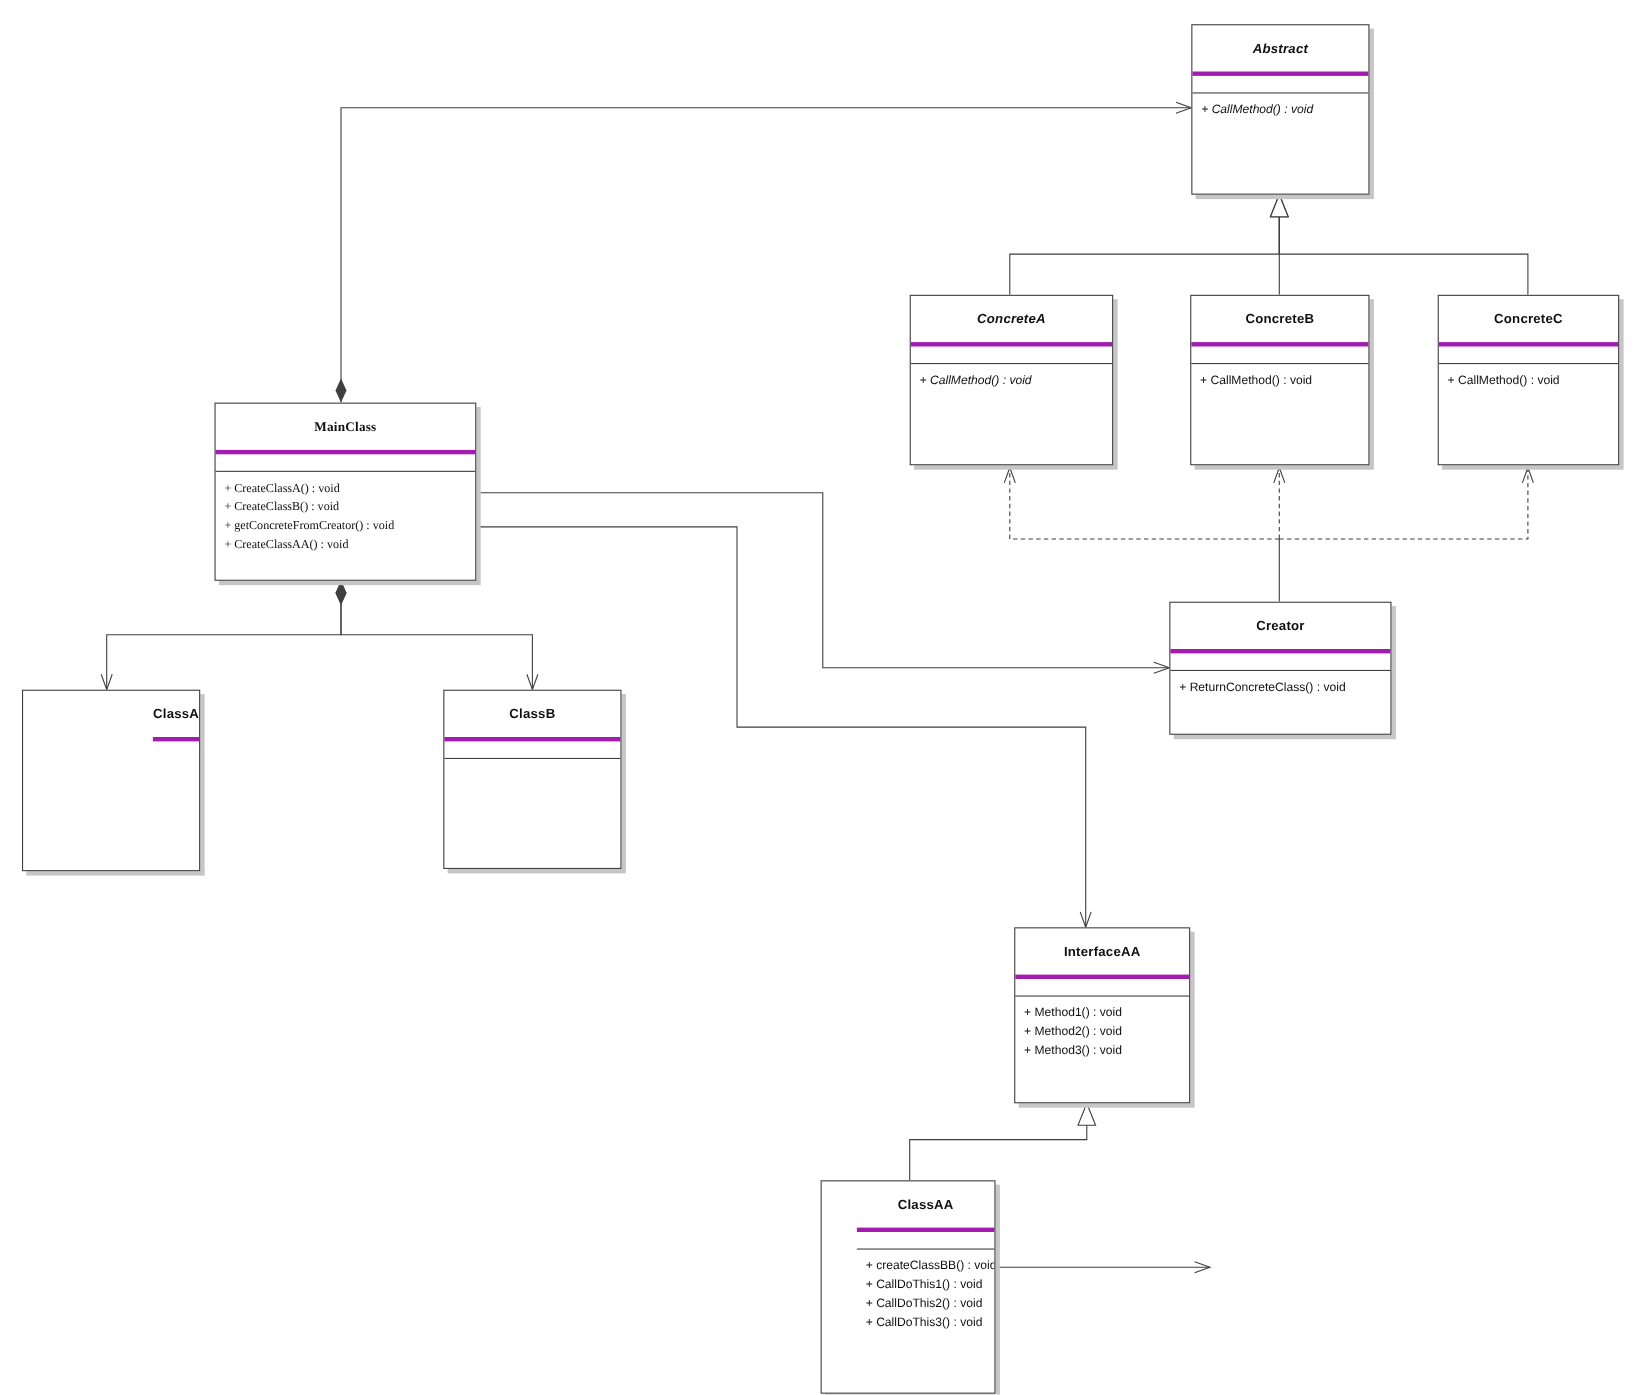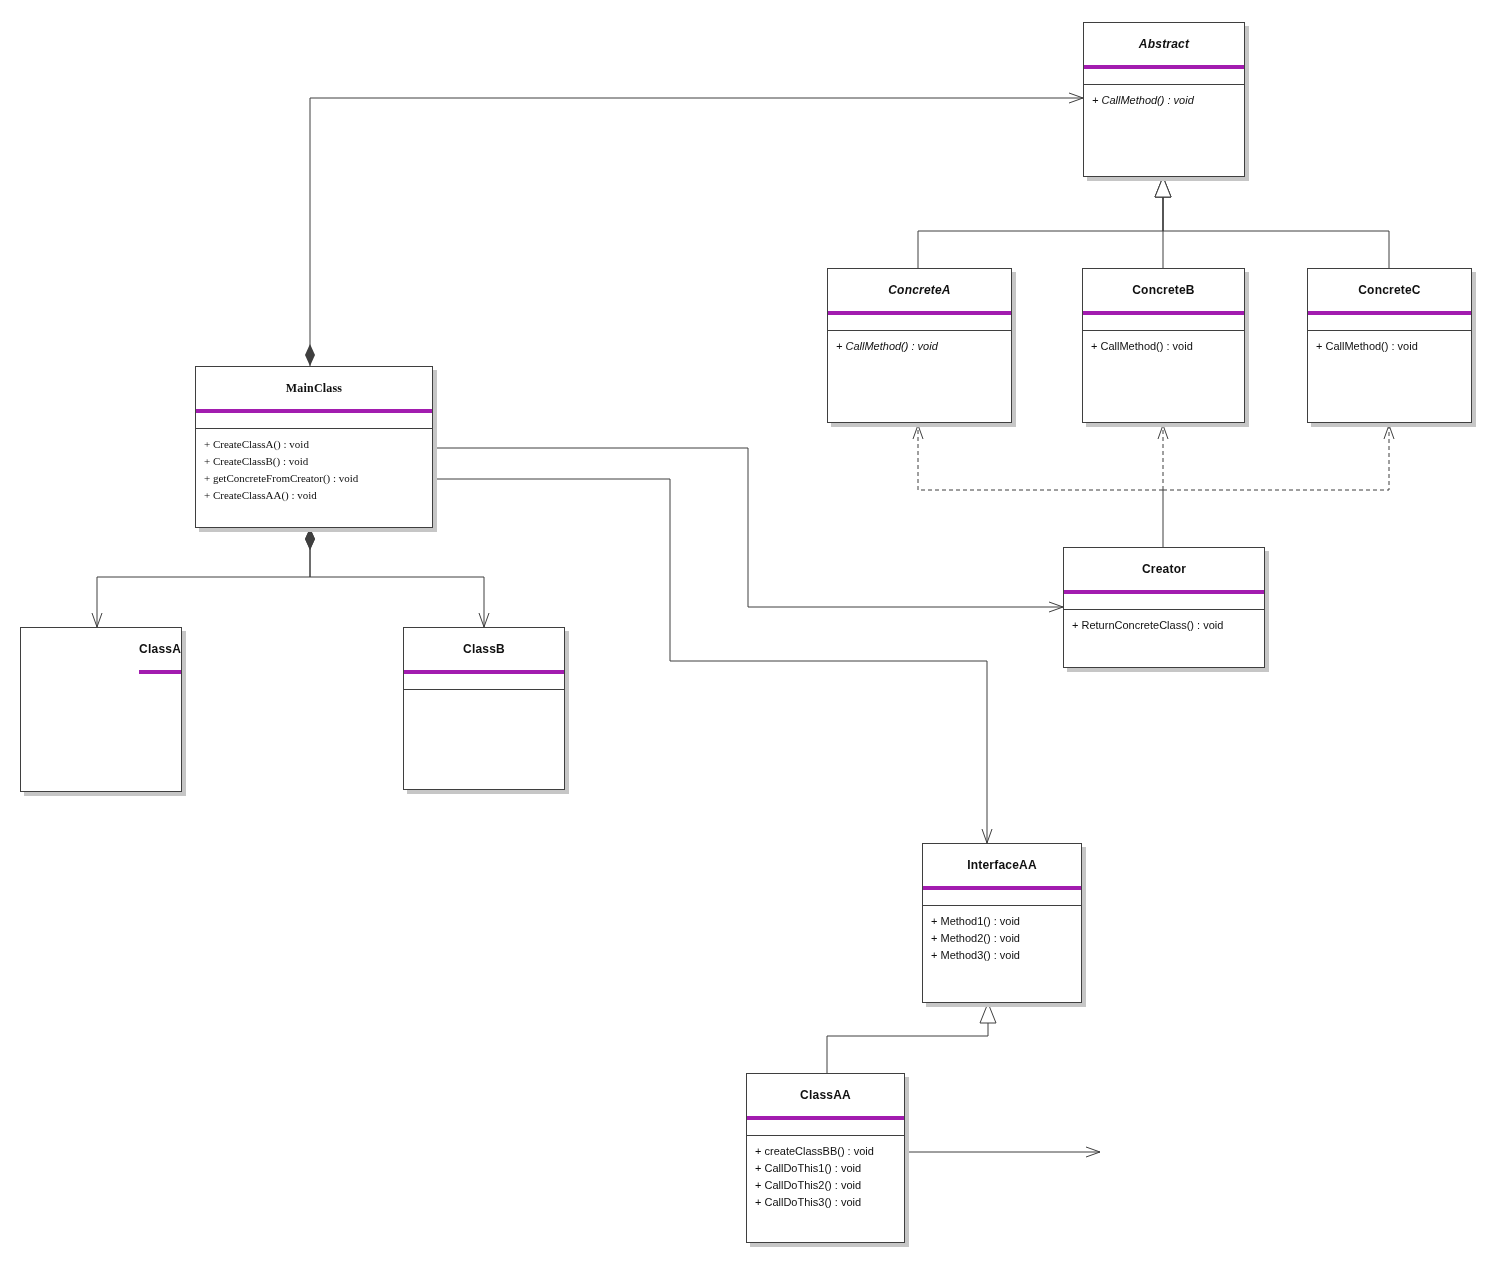--- a/index.html
+++ b/index.html
@@ -155,21 +155,21 @@
   <div class="uml-class" style="left: 907px; top: 843px; width: 160px; height: 160px; margin-left: 15px;">
     <div class="uml-title">InterfaceAA</div>
     <div class="uml-attrs"></div>
     <div class="uml-methods">
         <div class="m">+ Method1() : void</div>
         <div class="m">+ Method2() : void</div>
         <div class="m">+ Method3() : void</div>
       </div>
   </div>
 
-  <div class="uml-class" style="left: 746px; top: 1073px; width: 159px; height: 170px;">
+  <div class="uml-class" style="left: 746px; top: 1073px; width: 159px; height: 194px; padding-left: 32px;">
     <div class="uml-title">ClassAA</div>
     <div class="uml-attrs"></div>
     <div class="uml-methods">
         <div class="m">+ createClassBB() : void</div>
         <div class="m">+ CallDoThis1() : void</div>
         <div class="m">+ CallDoThis2() : void</div>
         <div class="m">+ CallDoThis3() : void</div>
       </div>
   </div>
 

